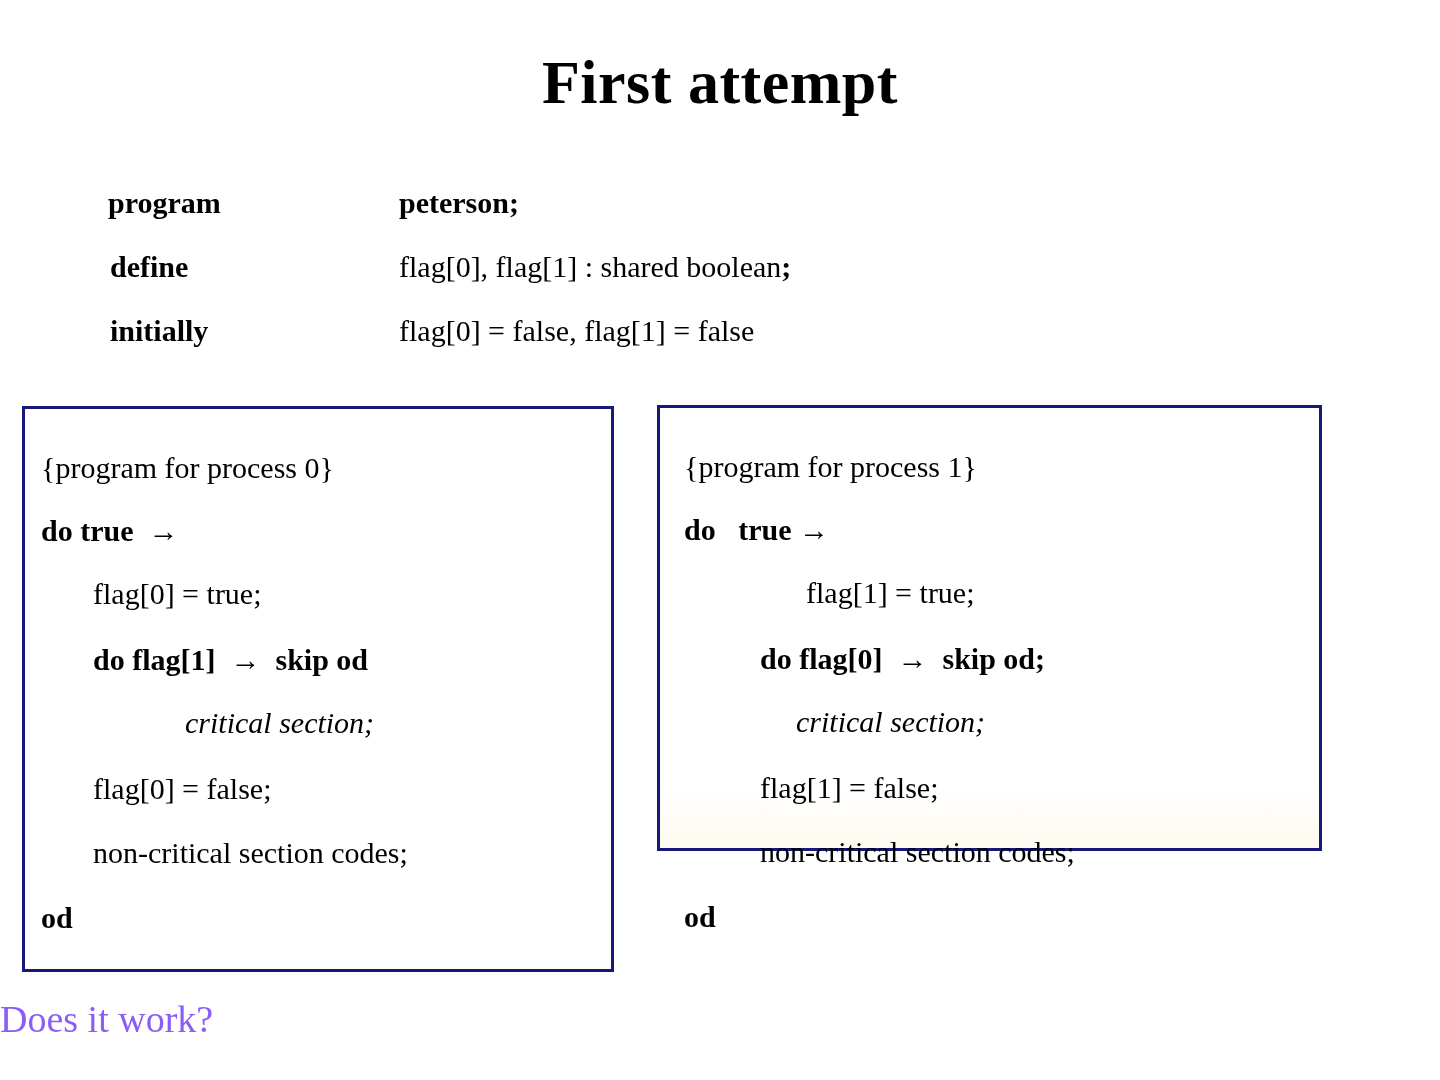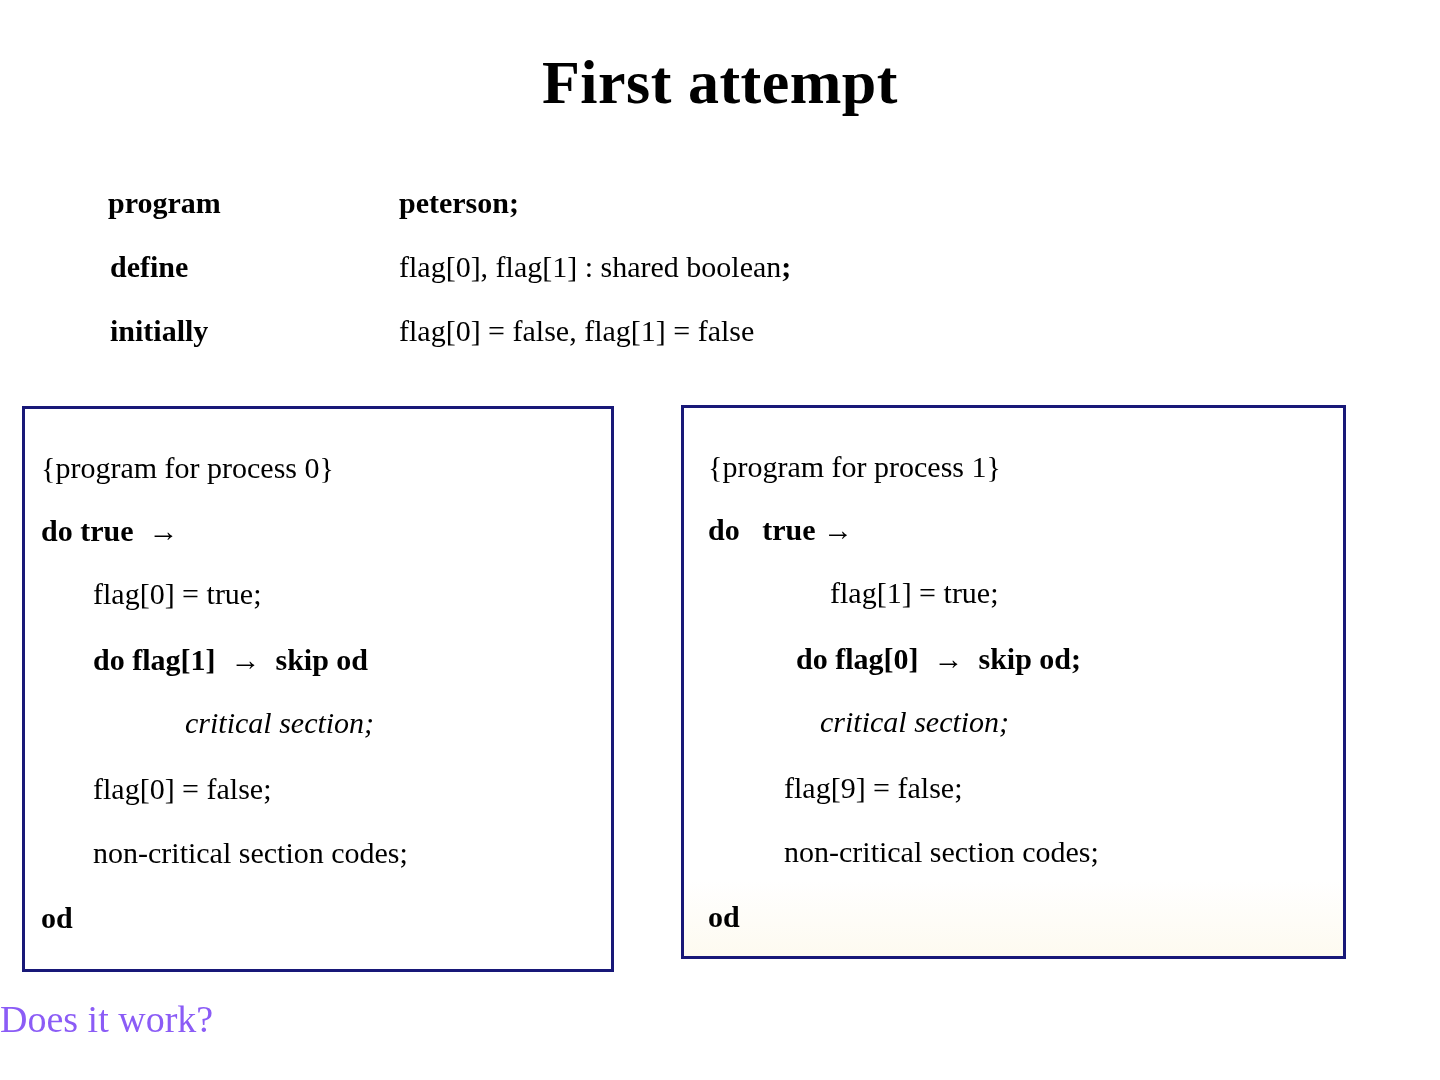--- a/index.html
+++ b/index.html
@@ -69,24 +69,24 @@
     background: #ffffff;
   }
   #process-0-box {
     left: 22px;
     top: 406px;
     width: 592px;
     height: 566px;
     padding-left: 31px;
   }
   #process-1-box {
-    left: 681px;
+    left: 657px;
     top: 405px;
     width: 665px;
-    height: 554px;
+    height: 446px;
     background: linear-gradient(to bottom, #ffffff 0%, #ffffff 86%, #fdfaf0 100%);
   }
   .code-lines {
     position: absolute;
     top: 0;
     left: 0;
     width: 100%;
   }
   .code-line {
     position: absolute;
@@ -144,21 +144,21 @@
       <div class="code-line" style="top: 429px; left: 68px;">non-critical section codes;</div>
       <div class="code-line bold" style="top: 494px; left: 16px;">od</div>
     </div>
 </div>
 
 <div class="proc-box" id="process-1-box">
   <div class="code-lines" id="process-1-lines">
       <div class="code-line" style="top: 44px; left: 24px;">{program for process 1}</div>
       <div class="code-line bold" style="top: 107px; left: 24px;">do   true →</div>
       <div class="code-line" style="top: 170px; left: 100px; margin-left: 46px;">flag[1] = true;</div>
-      <div class="code-line bold" style="top: 236px; left: 100px; margin-left: 12px;">do flag[0]  →  skip od;</div>
+      <div class="code-line bold" style="top: 236px; left: 100px;">do flag[0]  →  skip od;</div>
       <div class="code-line italic" style="top: 299px; left: 136px;">critical section;</div>
-      <div class="code-line" style="top: 365px; left: 100px;">flag[9] = false;</div>
+      <div class="code-line" style="top: 365px; left: 100px;">flag[1] = false;</div>
       <div class="code-line" style="top: 429px; left: 100px;">non-critical section codes;</div>
       <div class="code-line bold" style="top: 494px; left: 24px;">od</div>
     </div>
 </div>
 
 <div id="footer-question">Does it work?</div>
 
 </body></html>

